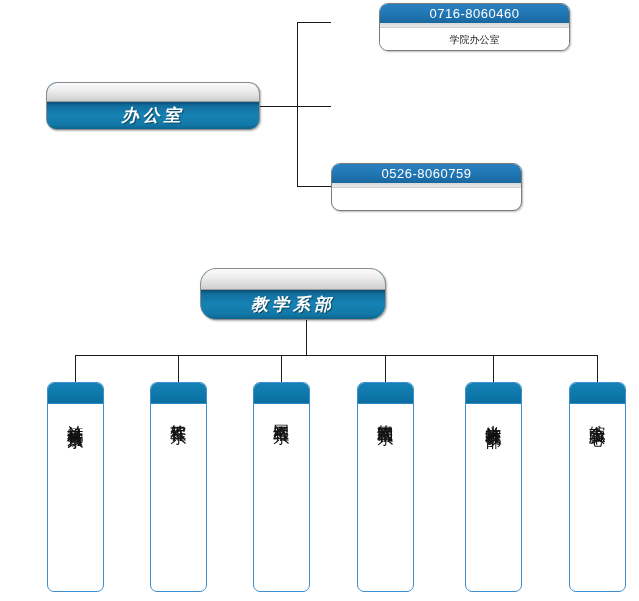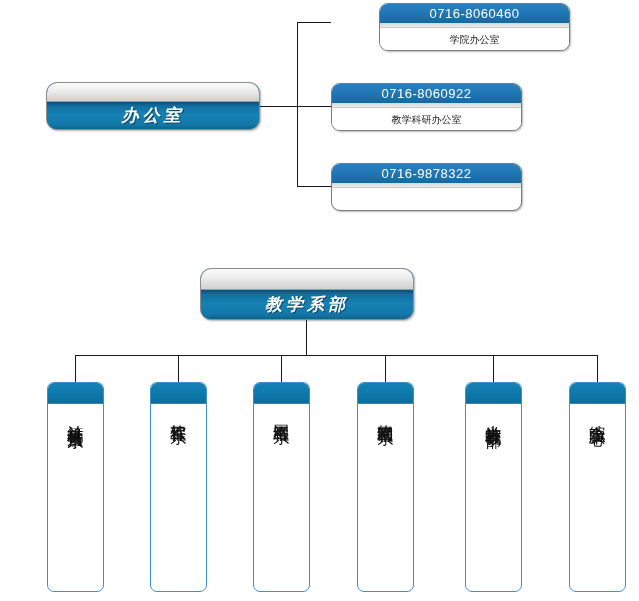--- a/index.html
+++ b/index.html
@@ -157,32 +157,27 @@
   <div class="line-h" style="left:297px; top:106px; width:34px;"></div>
 
   <div class="line-h" style="left:297px; top:186px; width:34px;"></div>
 
   <div class="office-box" style="left:331px; top:3px; width:191px; height:48px;margin-left:48px;">
     <div class="office-phone">0716-8060460</div>
     <div class="office-divider"></div>
     <div class="office-name">学院办公室</div>
   </div>
 
-  <div class="office-box" style="left:331px; top:83px; width:191px; height:48px;">
-    <div class="office-phone">0716-8060922</div>
+
+  <div class="office-box" style="left:331px; top:163px; width:191px; height:48px;">
+    <div class="office-phone">0526-8060759</div>
     <div class="office-divider"></div>
-    <div class="office-name">教学科研办公室</div>
-  </div>
-
-  <div class="office-box" style="left:331px; top:163px; width:191px; height:48px;">
-    <div class="office-phone">0716-9878322</div>
-    <div class="office-divider"></div>
-  </div>
-
-  <div class="pill-box" style="left:200px; top:268px; width:214px; height:52px;">
+  </div>
+
+  <div class="pill-box" style="left:200px; top:268px; width:186px; height:52px;border-radius:16px;">
     <div class="pill-top"></div>
     <div class="pill-body">
       <span class="pill-label">教学系部</span>
     </div>
   </div>
 
   <div class="line-v" style="left:306px; top:320px; height:35px;"></div>
 
   <div class="line-h" style="left:75px; top:355px; width:522px;"></div>
 

